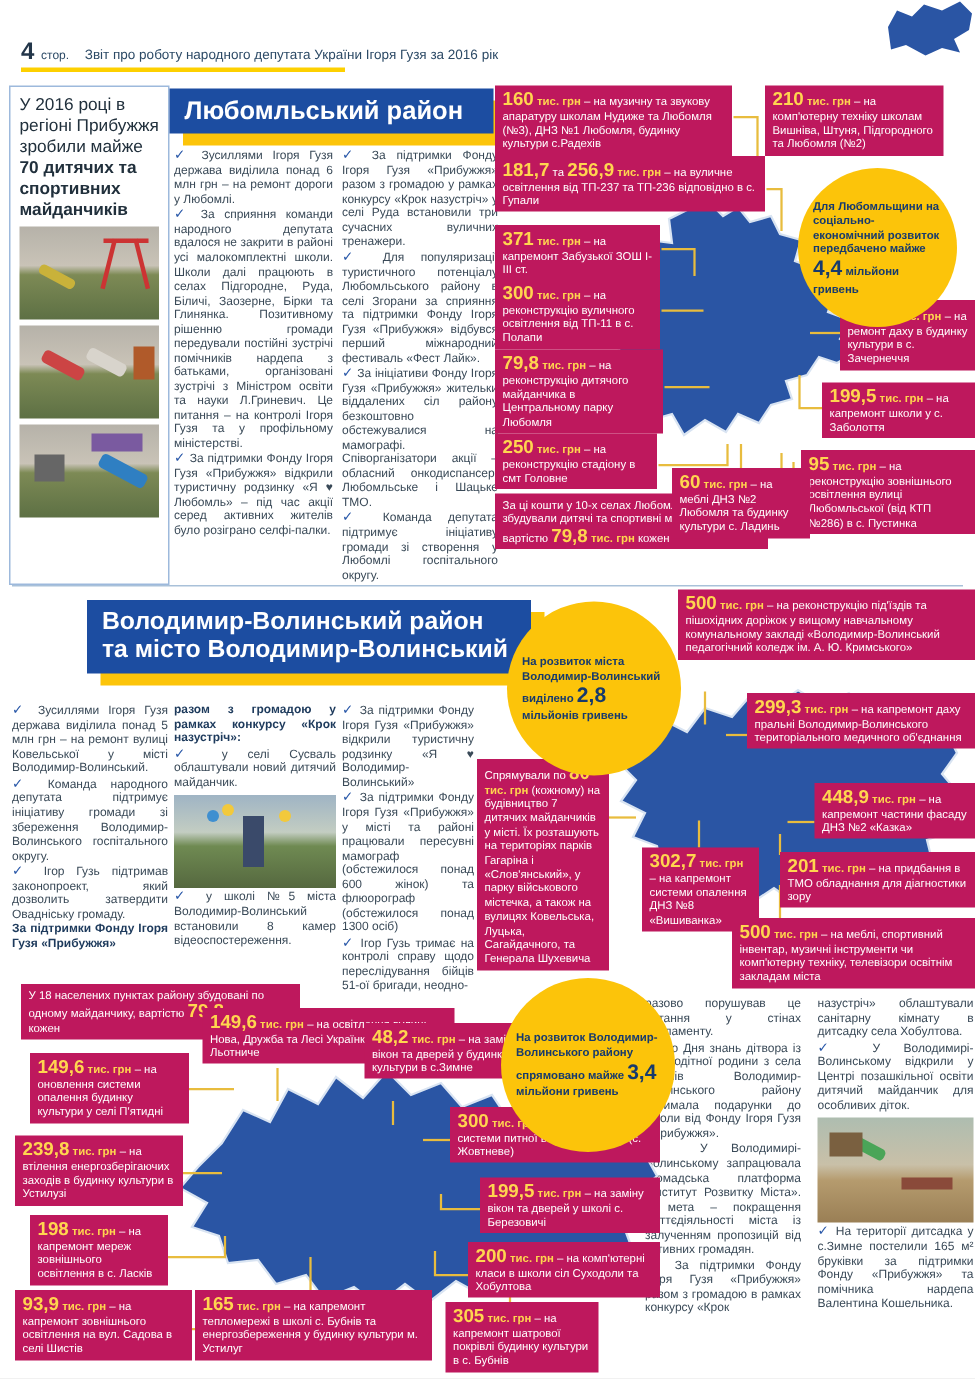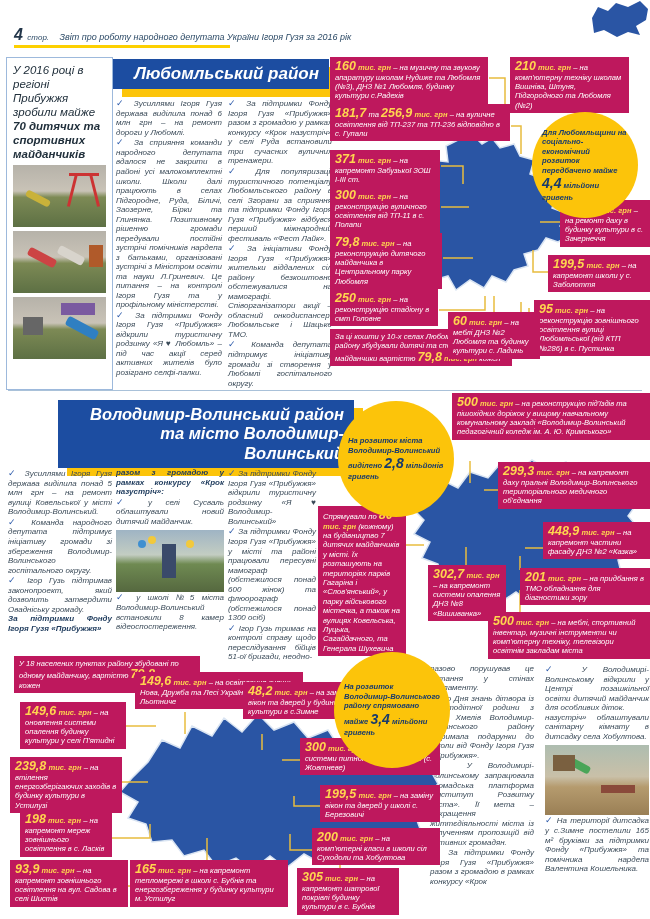--- a/index.html
+++ b/index.html
@@ -1,35 +1,35 @@
 <!DOCTYPE html>
 <html><head>
 <meta charset="utf-8">
 <style>
   html,body{margin:0;padding:0;background:#e8e8e8;}
   .page{position:relative;width:650px;height:919px;background:#ffffff;overflow:hidden;
-        font-family:"Liberation Sans","DejaVu Sans",sans-serif;font-style:italic;}
+        font-family:"Liberation Sans","DejaVu Sans",sans-serif;}
   
   .hdr{position:absolute;left:14px;top:26px;width:600px;color:#2c4a66;}
   .hdr .num{font-size:16px;font-weight:bold;color:#23364a;}
   .hdr .word{font-size:8px;margin-right:6px;}
   .hdr .ttl{font-size:9px;}
   .hdr-line{position:absolute;left:14px;top:45px;width:216px;height:3px;background:#fdd000;}
   
   .intro{position:absolute;left:6px;top:57px;width:107px;height:333px;border:1px solid #9db9dc;
          box-sizing:border-box;padding:5px 6px;}
   .intro .lead{font-size:11.5px;line-height:1.22;color:#21303c;}
   .intro .b{font-weight:bold;}
   .ph{width:100%;height:62px;margin-top:4px;position:relative;overflow:hidden;
       background:linear-gradient(180deg,#b6b2a9 0%,#c9c3b7 42%,#7d8a55 52%,#5d7044 100%);}
   .ph .bar{position:absolute;background:#c33;}
   .ph .slide{position:absolute;width:26px;height:7px;border-radius:3px;transform:rotate(28deg);}
   
   .stitle{position:absolute;background:#1c4da1;color:#fff;font-weight:bold;
-          padding:5px 10px;box-shadow:9px 8px 0 #fcc40a;line-height:1.18;text-align:right;}
+          padding:5px 10px;box-shadow:9px 8px 0 #fcc40a;line-height:1.18;}
   
   .col{position:absolute;font-size:8px;line-height:1.19;color:#3a4a58;text-align:justify;}
   .par{margin:0;}
   .chk{color:#2b59a9;font-weight:bold;font-size:9px;}
   .lead2{font-weight:bold;color:#1d3a5c;}
   
   .mb{position:absolute;background:#be185d;color:#fff;padding:3px 5px;box-sizing:border-box;
       font-size:7.6px;line-height:1.24;z-index:5;}
   .mb .a{color:#ffd54f;font-weight:bold;font-size:12.5px;line-height:1;}
   .mb .u{color:#ffd54f;font-weight:bold;font-size:7.6px;}
@@ -184,22 +184,22 @@
   <div class="mb" style="left:297px;top:868px;width:102px;"><span class="a">305</span> <span class="u">тис. грн</span> <span>– на капремонт шатрової покрівлі будинку культури в с. Бубнів</span></div>
   <div class="mb" style="left:130px;top:860px;width:158px;"><span class="a">165</span> <span class="u">тис. грн</span> <span>– на капремонт тепломережі в школі с. Бубнів та енергозбереження у будинку культури м. Устилуг</span></div>
 
   <div class="col" style="left:430px;top:664px;width:104px;">
     <p class="par">разово порушував це питання у стінах парламенту.</p>
     <p class="par"><span class="chk">✓</span> <span>До Дня знань дітвора із багатодітної родини з села Хмелів Володимир-Волинського району отримала подарунки до школи від Фонду Ігоря Гузя «Прибужжя».</span></p>
     <p class="par"><span class="chk">✓</span> <span>У Володимирі-Волинському запрацювала громадська платформа «Інститут Розвитку Міста». Її мета – покращення життєдіяльності міста із залученням пропозицій від активних громадян.</span></p>
     <p class="par"><span class="chk">✓</span> <span>За підтримки Фонду Ігоря Гузя «Прибужжя» разом з громадою в рамках конкурсу «Крок</span></p>
   </div>
   <div class="col" style="left:545px;top:664px;width:104px;">
+    <p class="par">назустріч» облаштували санітарну кімнату в дитсадку села Хобултова.</p>
     <p class="par"><span class="chk">✓</span> <span>У Володимирі-Волинському відкрили у Центрі позашкільної освіти дитячий майданчик для особливих діток.</span></p>
-    <p class="par">назустріч» облаштували санітарну кімнату в дитсадку села Хобултова.</p>
     <div class="ph" style="height:70px;background:linear-gradient(180deg,#aebdb0 0%,#c9c0a8 45%,#b59b6e 60%,#9a7f55 100%);">
       <div class="slide" style="left:20px;top:16px;background:#4aa558;width:26px;height:8px;"></div>
       <div class="bar" style="left:8px;top:10px;width:22px;height:16px;background:#7a6040;"></div>
       <div class="bar" style="left:56px;top:40px;width:34px;height:8px;background:#8a4a3a;"></div>
     </div>
     <p class="par"><span class="chk">✓</span> <span>На території дитсадка у с.Зимне постелили 165 м² бруківки за підтримки Фонду «Прибужжя» та помічника нардепа Валентина Кошельника.</span></p>
   </div>
 
   <svg class="lines" width="650" height="919">
     <g fill="none" stroke="#e8bc3e" stroke-width="1.5">

